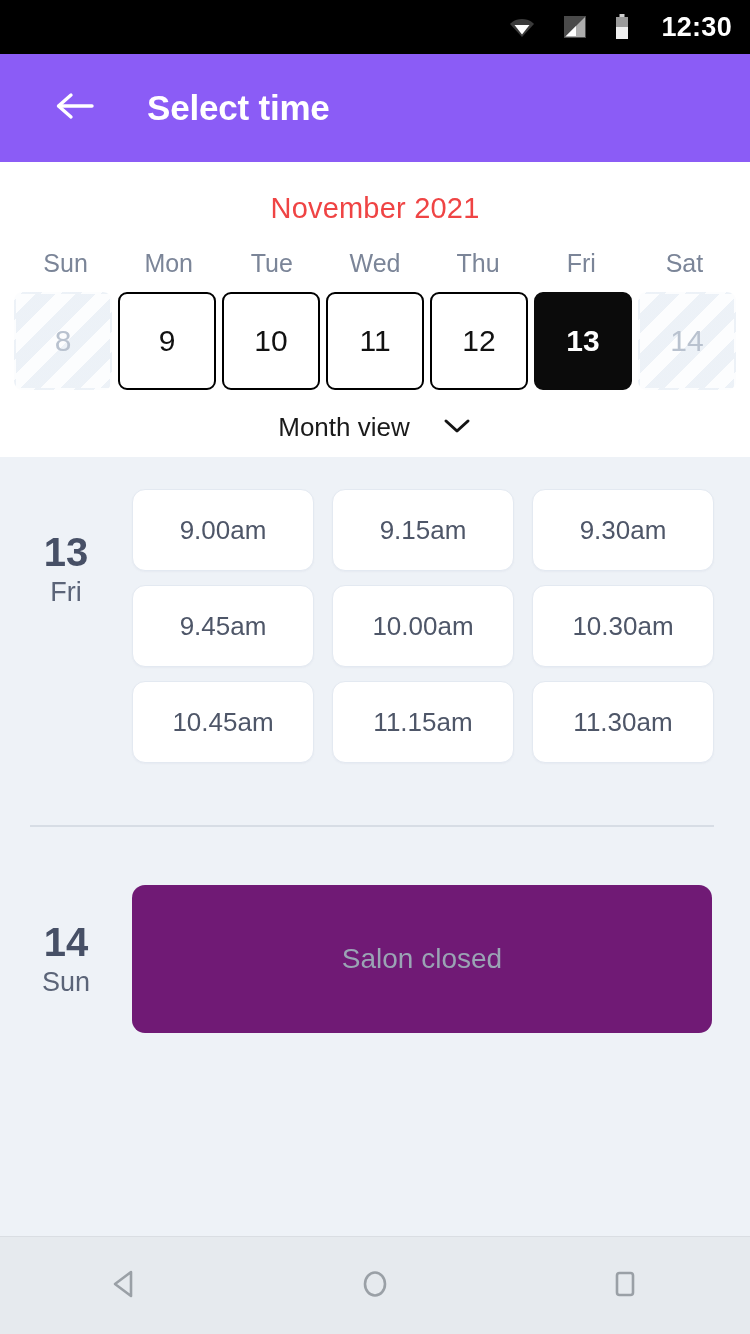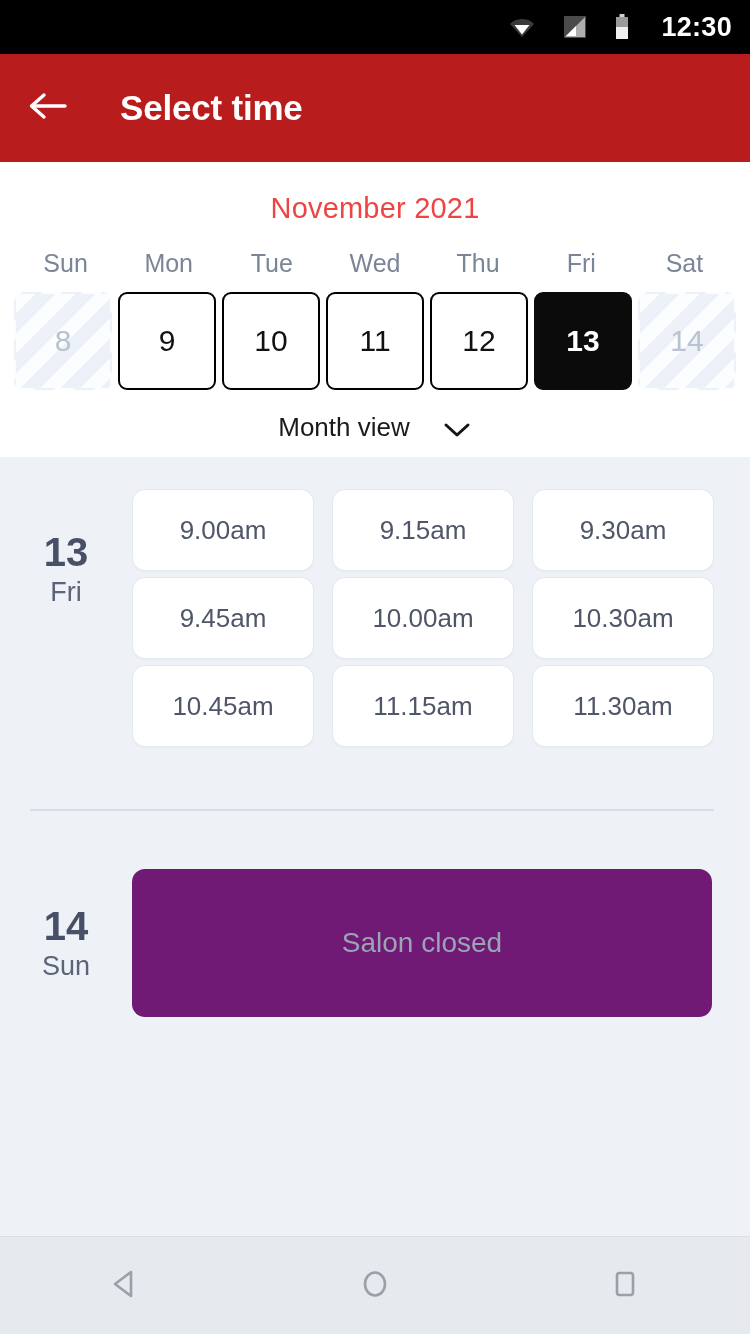--- a/index.html
+++ b/index.html
@@ -23,23 +23,23 @@
     padding-right:18px; gap:28px; flex:0 0 auto;
   }
   .sb-icon { display:flex; align-items:center; justify-content:center; }
   .sb-time {
     color:#ffffff; font-size:27px; font-weight:bold;
     letter-spacing:0.3px; margin-left:4px;
   }
 
   
   .appbar {
-    height:108px; background:#b91c1c;
+    height:108px; background:#8b5cf6;
     display:flex; align-items:center; flex:0 0 auto;
-    padding-left:22px;
+    padding-left:49px;
   }
   .back-btn {
     width:52px; height:52px;
     display:flex; align-items:center; justify-content:center;
     cursor:pointer; flex:0 0 auto;
   }
   .appbar-title {
     color:#ffffff; font-size:35px; font-weight:bold;
     margin-left:46px; letter-spacing:-0.2px;
   }
@@ -95,21 +95,21 @@
     cursor:default;
     background-image:
       repeating-linear-gradient(135deg,
         rgba(255,255,255,0.85) 0px,
         rgba(255,255,255,0.85) 14px,
         rgba(236,241,247,0.6) 14px,
         rgba(236,241,247,0.6) 28px);
   }
   .cal-viewtoggle {
     margin-top:22px;
-    display:flex; align-items:flex-end; justify-content:center;
+    display:flex; align-items:center; justify-content:center;
     gap:32px; cursor:pointer;
   }
   .cal-viewtoggle-label {
     font-size:26px; color:#1a1a1a;
   }
 
   
   .slots-area {
     flex:1 1 auto;
     background:#eef2f7;
@@ -132,21 +132,21 @@
     line-height:1.05;
   }
   .day-label-dow {
     font-size:27px; color:#5b6478;
     margin-top:4px;
   }
   .slot-grid {
     flex:1 1 auto;
     display:grid;
     grid-template-columns:repeat(3, 182px);
-    gap:6px 18px;
+    gap:14px 18px;
     padding-right:26px;
   }
   .slot {
     height:82px;
     background:#ffffff;
     border:1px solid #e3e9f1;
     border-radius:13px;
     display:flex; align-items:center; justify-content:center;
     font-size:26px; color:#4e5668;
     cursor:pointer;

